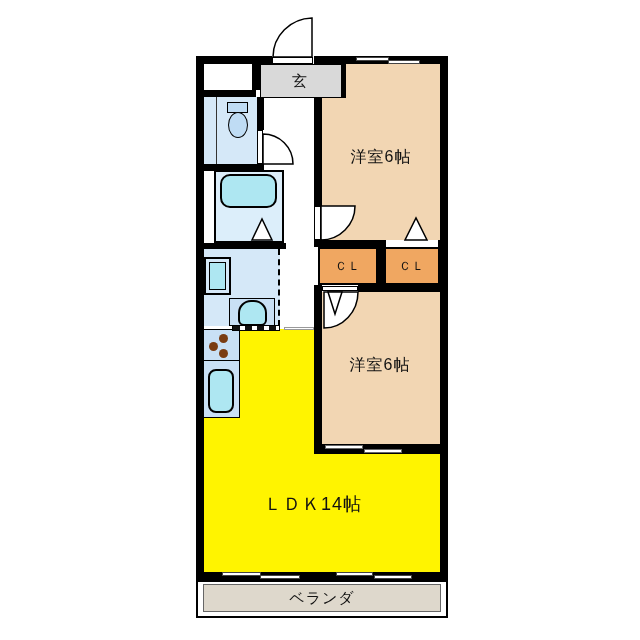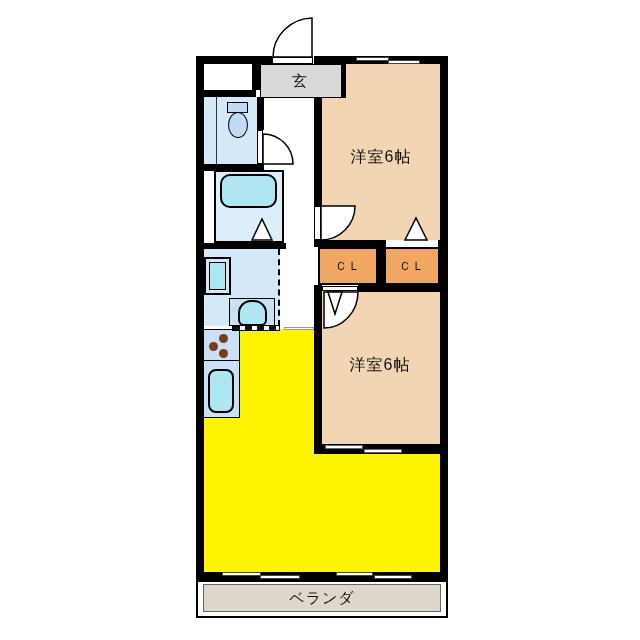--- a/index.html
+++ b/index.html
@@ -93,18 +93,19 @@
     <path d="M328,292 L342,292 L335,314 Z" fill="#fff" stroke="#000" stroke-width="1.5"></path>
     <path d="M405,240 L427,240 L416,218 Z" fill="#fff" stroke="#000" stroke-width="1.5"></path>
     <path d="M252,240 L272,240 L262,219 Z" fill="#fff" stroke="#000" stroke-width="1.5"></path>
   </svg>
 
   <div class="room-label" style="left:300px;top:81px;font-size:15px;">玄</div>
   <div class="room-label" style="left:381px;top:157px;font-size:16px;">洋室6帖</div>
   <div class="room-label" style="left:348px;top:266px;font-size:12px;">ＣＬ</div>
   <div class="room-label" style="left:412px;top:266px;font-size:12px;">ＣＬ</div>
   <div class="room-label" style="left:380px;top:365px;font-size:16px;">洋室6帖</div>
+  <div class="room-label" style="left:313px;top:504px;font-size:18px;">ＬＤＫ14帖</div>
 
   <div class="abs" style="left:196px;top:580px;width:252px;height:38px;background:#fff;border:2px solid #000;"></div>
   <div class="abs" style="left:203px;top:584px;width:238px;height:28px;background:var(--veranda-gray,#DED8CC);border:1px solid #666;"></div>
   <div class="room-label" style="left:322px;top:598px;font-size:15px;text-align:right;">ベランダ</div>
 
 </div>
 
 </body></html>

